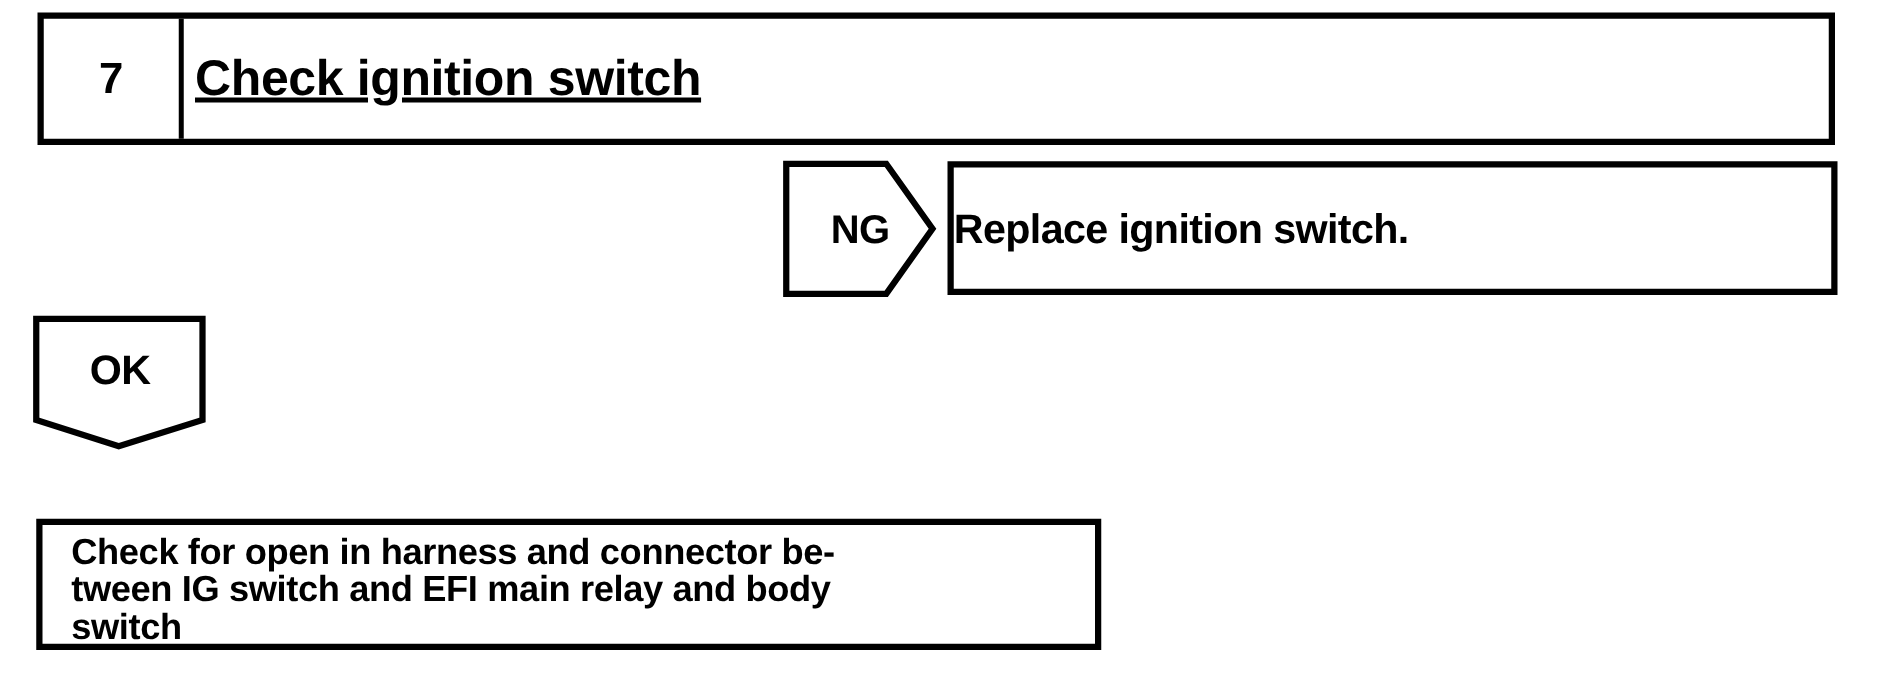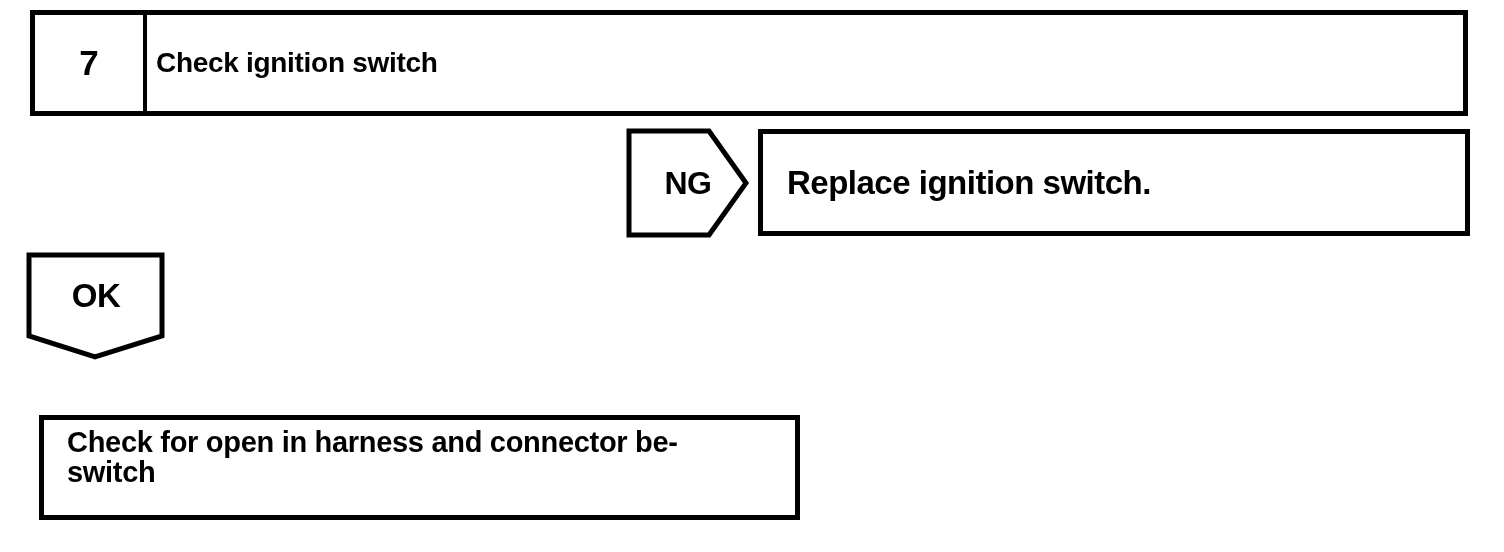--- a/index.html
+++ b/index.html
@@ -31,38 +31,39 @@
   .step-number {
     flex: 0 0 112px;
     border-right: 4px solid #000000;
     display: flex; align-items: center; justify-content: center;
     font-size: 35px;
   }
   .step-title {
     flex: 1;
     display: flex; align-items: center;
     padding-left: 9px;
-    font-size: 28px;
+    font-size: 40px;
     letter-spacing: -0.3px;
+    text-decoration: underline;
   }
 
   
   .action-box {
     left: 758px; top: 129px;
     width: 712px; height: 107px;
     display: flex; align-items: center;
-    padding-left: 24px;
+    padding-left: 0;
     font-size: 33px;
     letter-spacing: -0.5px;
   }
 
   
   .result-box {
-    left: 39px; top: 415px;
-    width: 761px; height: 105px;
+    left: 29px; top: 415px;
+    width: 852px; height: 105px;
     padding: 7px 8px 0 23px;
     font-size: 29px;
     line-height: 30px;
     letter-spacing: -0.3px;
   }
 
   
   .connector { position: absolute; display: block; }
   .connector-ng { left: 626px; top: 128px; }
   .connector-ok { left: 26px; top: 252px; }
@@ -98,16 +99,17 @@
     <span>Replace ignition switch.</span>
   </div>
 
   <svg class="connector connector-ok" width="140" height="110" viewBox="0 0 140 110">
     <polygon points="3,3 136,3 136,84 69,105 3,84"></polygon>
     <text x="70" y="55" font-size="33">OK</text>
   </svg>
 
   <div class="box result-box">
     <div>Check for open in harness and connector be-</div>
+    <div>tween IG switch and EFI main relay and body</div>
     <div>switch</div>
   </div>
 
 </div>
 
 </body></html>

